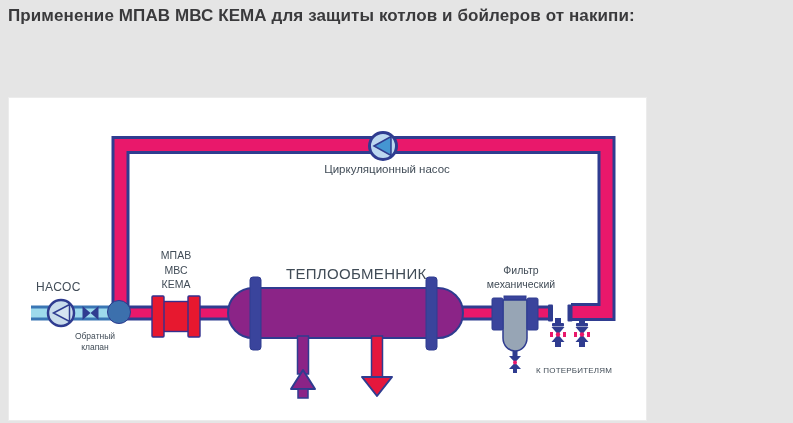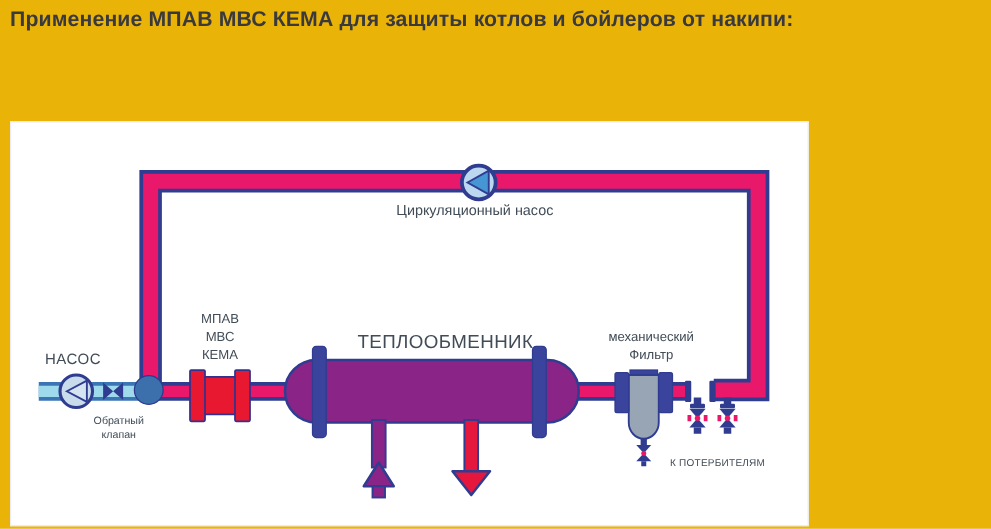--- a/index.html
+++ b/index.html
@@ -1,17 +1,17 @@
 <!DOCTYPE html>
 <html style="--pipe-hot: #e9186b; --pipe-hot-outline: #2f3c90; --pipe-cold: #9edaec; --pipe-cold-outline: #3a76b4; --device-red: #e7182f; --vessel-purple: #8b2487; --flange-blue: #3a449c; --filter-gray: #97a5b5; --pump-body: #c9dcec; --pump-triangle-light: #d5e4f1; --circ-pump-body: #bcd8f0; --circ-pump-triangle: #4596d2; --tee-junction: #3c70ad; --hot-red: #e5173d;"><head>
 <meta charset="utf-8">
 <style>
   html,body{margin:0;padding:0;}
   body{background:#ffffff;font-family:"Liberation Sans", sans-serif;}
-  #stage{position:relative;width:793px;height:423px;background:#eab308;overflow:hidden;}
+  #stage{position:relative;width:793px;height:423px;background:#e5e5e5;overflow:hidden;}
   .page-title{
     position:absolute;left:8px;top:6px;
     font-size:17px;font-weight:700;color:#3a3a3c;letter-spacing:.1px;
     white-space:nowrap;
   }
   .canvas{
     position:absolute;left:8px;top:97px;width:637px;height:322px;
     background:#ffffff;border:1px solid #ececec;
   }
   svg.schematic{position:absolute;left:0;top:0;width:793px;height:423px;}
@@ -30,21 +30,21 @@
   .tri-blue{fill:var(--circ-pump-triangle);stroke:var(--pipe-hot-outline);stroke-width:1.5;}
   .tri-light{fill:var(--pump-triangle-light);stroke:var(--pipe-hot-outline);stroke-width:1.5;}
   .teec{fill:var(--tee-junction);stroke:#2c3a8e;stroke-width:1;}
   .hotred{fill:var(--hot-red);stroke:var(--pipe-hot-outline);}
   .accent-hot{fill:var(--pipe-hot);}
   
   .lbl{
     position:absolute;color:#414c57;font-family:"Liberation Sans", sans-serif;
     white-space:nowrap;
   }
-  .lbl-circpump{left:317px;top:163px;width:140px;font-size:11.5px;}
+  .lbl-circpump{left:317px;top:163px;width:140px;text-align:center;font-size:11.5px;}
   .lbl-pump{left:36px;top:280px;font-size:12px;letter-spacing:.4px;}
   .lbl-checkvalve{left:55px;top:331px;width:80px;text-align:center;font-size:8.5px;line-height:10.5px;}
   .lbl-mpav{left:146px;top:248px;width:60px;text-align:center;font-size:10.5px;line-height:14.5px;}
   .lbl-hx{left:286px;top:265px;font-size:15px;letter-spacing:.3px;}
   .lbl-filter{left:471px;top:264px;width:100px;text-align:center;font-size:10.5px;line-height:13.5px;}
   .lbl-consumers{left:536px;top:366px;font-size:8px;letter-spacing:.2px;}
 </style>
 </head>
 <body>
 
@@ -157,18 +157,18 @@
     <div>Обратный</div>
     <div>клапан</div>
   </div>
   <div class="lbl lbl-mpav">
     <div>МПАВ</div>
     <div>МВС</div>
     <div>КЕМА</div>
   </div>
   <div class="lbl lbl-hx">ТЕПЛООБМЕННИК</div>
   <div class="lbl lbl-filter">
+    <div>Фильтр</div>
     <div>механический</div>
-    <div>Фильтр</div>
   </div>
   <div class="lbl lbl-consumers">К ПОТЕРБИТЕЛЯМ</div>
 
 </div>
 
 </body></html>

